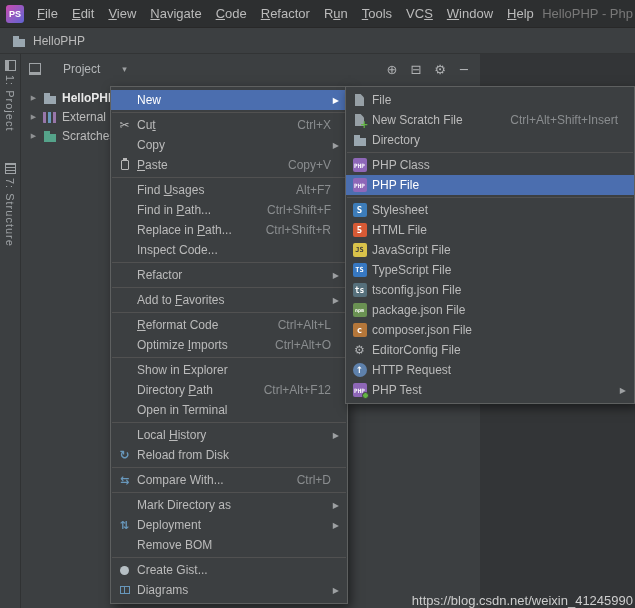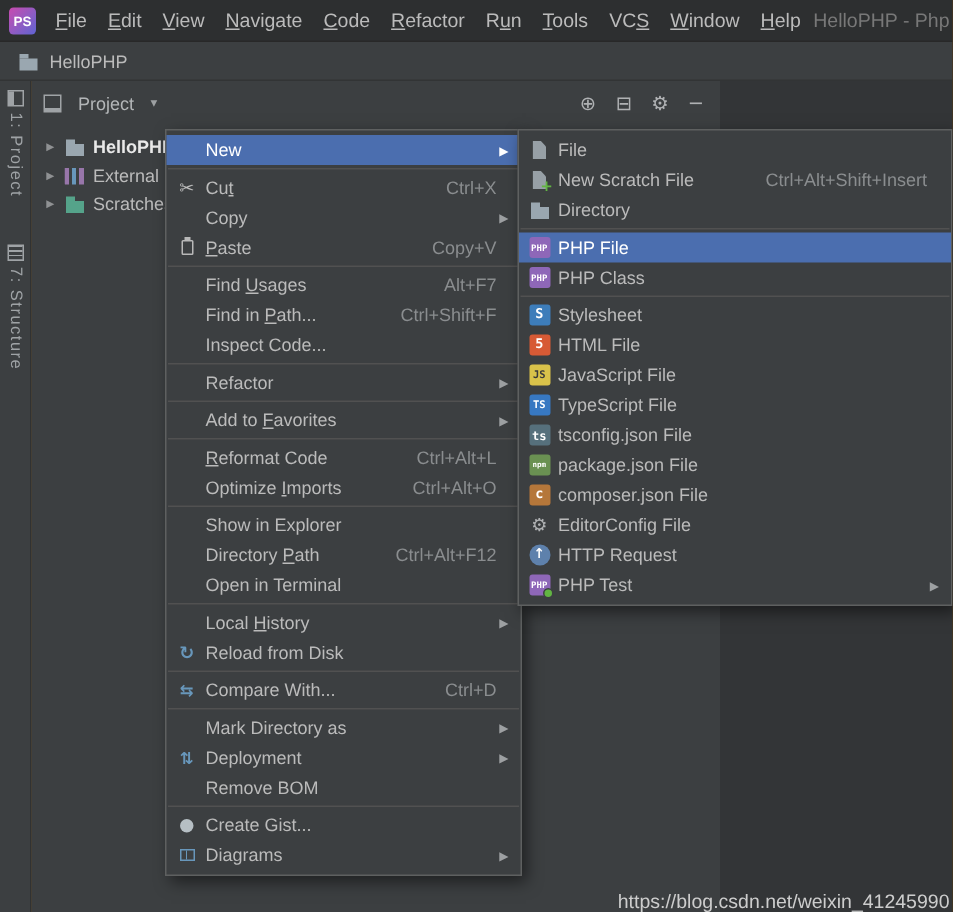--- a/index.html
+++ b/index.html
@@ -1,18 +1,18 @@
 <!DOCTYPE html>
 <html><head>
 <meta charset="utf-8">
 <style>
   html,body{margin:0;padding:0;background:#222;}
   body{width:635px;height:608px;position:relative;overflow:hidden;
        font-family:"Liberation Sans",sans-serif;-webkit-user-select:none;user-select:none;}
-  .window{position:absolute;inset:0;background:#a16207;text-decoration:underline;}
+  .window{position:absolute;inset:0;background:#6d28d9;text-decoration:underline;}
 
   
   .menubar{position:absolute;top:0;left:0;right:0;height:28px;background:#2d2f30;
            display:flex;align-items:center;padding-left:6px;border-bottom:1px solid #282828;box-sizing:border-box;}
   .app-icon{width:18px;height:18px;border-radius:3px;flex:none;margin-right:6px;
             background:linear-gradient(135deg,#c94baf 0%,#8e5cc4 55%,#5f63d2 100%);
             color:#fff;font:bold 9px "Liberation Sans",sans-serif;display:flex;align-items:center;justify-content:center;}
   .mb-item{padding:3px 7px;color:#bbbbbb;font-size:13px;white-space:nowrap;cursor:default;}
   .mb-item u{text-decoration:underline;}
   .win-title{position:absolute;right:2px;top:0;height:28px;line-height:28px;color:#787878;
@@ -28,21 +28,21 @@
               border-right:1px solid #303233;box-sizing:border-box;}
   .strip-btn{display:flex;flex-direction:column;align-items:center;padding-top:6px;color:#9fa3a6;cursor:default;}
   .strip-btn.second{margin-top:26px;}
   .strip-label{writing-mode:vertical-rl;font-size:11px;margin-top:4px;letter-spacing:1px;white-space:nowrap;}
   .strip-icon{width:11px;height:11px;border:1px solid #9fa3a6;box-sizing:border-box;flex:none;}
   .strip-icon.proj{background:linear-gradient(90deg,#9fa3a6 0 3px,transparent 3px);}
   .strip-icon.struct{background:repeating-linear-gradient(0deg,transparent 0 2px,#9fa3a6 2px 3px);}
 
   
   .project-panel{position:absolute;top:54px;left:21px;width:459px;bottom:0;background:#3c3f41;}
-  .panel-header{height:30px;display:flex;align-items:center;gap:11px;padding:0 4px 0 8px;
+  .panel-header{height:30px;display:flex;align-items:center;gap:22px;padding:0 4px 0 8px;
                 color:#b3b6b8;font-size:12px;}
   .panel-tab-icon{width:12px;height:12px;border:1px solid #9fa3a6;box-sizing:border-box;
                   background:linear-gradient(transparent 0 8px,#9fa3a6 8px);flex:none;}
   .panel-caret{font-family:"DejaVu Sans",sans-serif;font-size:9px;color:#9da0a2;}
   .panel-spacer{flex:1;}
   .panel-tool{width:24px;text-align:center;color:#afb1b3;font-size:13px;
               font-family:"DejaVu Sans",sans-serif;cursor:default;}
   .tree{padding-top:4px;}
   .tree-row{height:19px;display:flex;align-items:center;gap:5px;padding-left:8px;
             color:#bbbbbb;font-size:12px;white-space:nowrap;cursor:default;}
@@ -215,20 +215,25 @@
         <span class="mi-label">Find <u>U</u>sages</span>
         <span class="mi-shortcut">Alt+F7</span>
       </div>
       <div class="menu-item">
         <span class="mi-icon"></span>
         <span class="mi-label">Find in <u>P</u>ath...</span>
         <span class="mi-shortcut">Ctrl+Shift+F</span>
       </div>
       <div class="menu-item">
         <span class="mi-icon"></span>
+        <span class="mi-label">Replace in <u>P</u>ath...</span>
+        <span class="mi-shortcut">Ctrl+Shift+R</span>
+      </div>
+      <div class="menu-item">
+        <span class="mi-icon"></span>
         <span class="mi-label">Inspect Code...</span>
       </div>
       <div class="menu-sep"></div>
       <div class="menu-item">
         <span class="mi-icon"></span>
         <span class="mi-label">Refactor</span>
         <span class="mi-arrow">▶</span>
       </div>
       <div class="menu-sep"></div>
       <div class="menu-item">
@@ -327,31 +332,31 @@
         <span class="mi-label">New Scratch File</span>
         <span class="mi-shortcut">Ctrl+Alt+Shift+Insert</span>
       </div>
       <div class="menu-item">
         <span class="mi-icon">
           <i class="ic ic-directory"></i>
         </span>
         <span class="mi-label">Directory</span>
       </div>
       <div class="menu-sep"></div>
+      <div class="menu-item">
+        <span class="mi-icon">
+          <i class="ic ic-php-class"></i>
+        </span>
+        <span class="mi-label">PHP Class</span>
+      </div>
       <div class="menu-item selected">
         <span class="mi-icon">
           <i class="ic ic-php-file"></i>
         </span>
         <span class="mi-label">PHP File</span>
-      </div>
-      <div class="menu-item">
-        <span class="mi-icon">
-          <i class="ic ic-php-class"></i>
-        </span>
-        <span class="mi-label">PHP Class</span>
       </div>
       <div class="menu-sep"></div>
       <div class="menu-item">
         <span class="mi-icon">
           <i class="ic ic-stylesheet"></i>
         </span>
         <span class="mi-label">Stylesheet</span>
       </div>
       <div class="menu-item">
         <span class="mi-icon">

